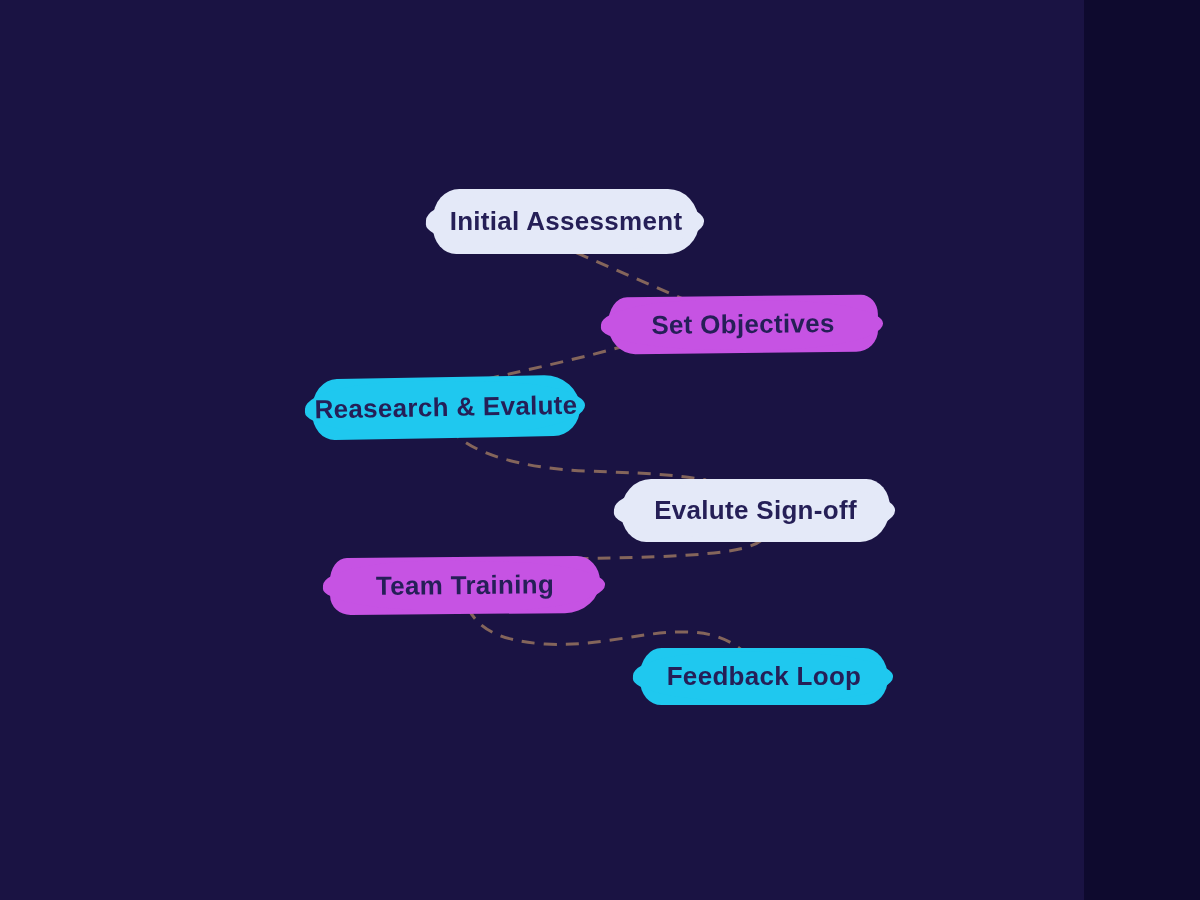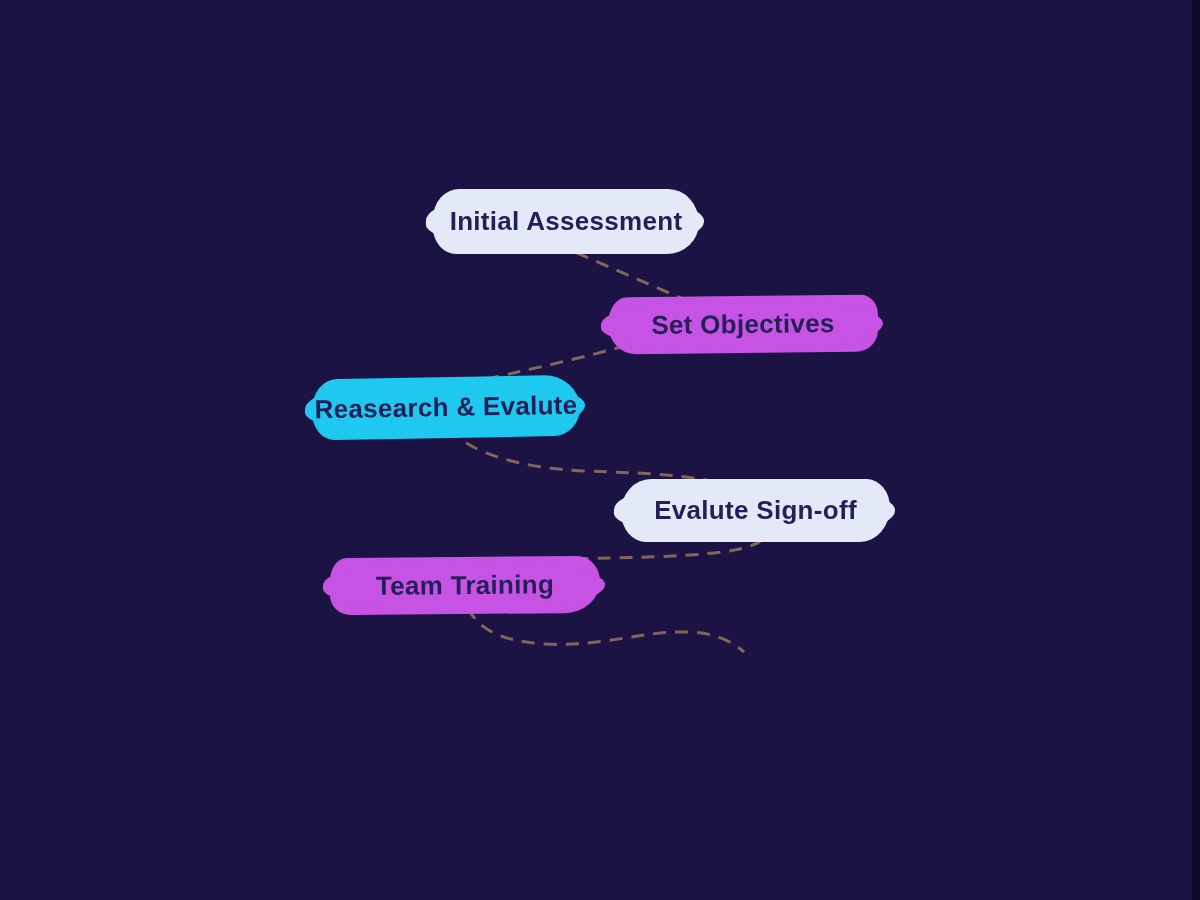--- a/index.html
+++ b/index.html
@@ -2,21 +2,21 @@
 <html style="--background: #1a1343; --node-light: #e4e9f8; --node-purple: #c653e3; --node-cyan: #1fc8ef; --text: #251f57; --connector: #84655b;"><head>
 <meta charset="utf-8">
 <style>
   html, body {
     margin: 0;
     padding: 0;
     background: #0e0a2e;
   }
   .canvas {
     position: relative;
-    width: 1192px;
+    width: 1084px;
     height: 900px;
     background: var(--background, #1a1343);
     overflow: hidden;
     font-family: "Liberation Sans", sans-serif;
   }
   .connectors {
     position: absolute;
     left: 0;
     top: 0;
     z-index: 1;
@@ -100,14 +100,17 @@
   </div>
 
   <div class="node node-4 node-color-light">
     <span class="node-label">Evalute Sign-off</span>
   </div>
 
   <div class="node node-5 node-color-purple">
     <span class="node-label">Team Training</span>
   </div>
 
+  <div class="node node-6 node-color-cyan">
+    <span class="node-label">Feedback Loop</span>
+  </div>
 
 </div>
 
 </body></html>

